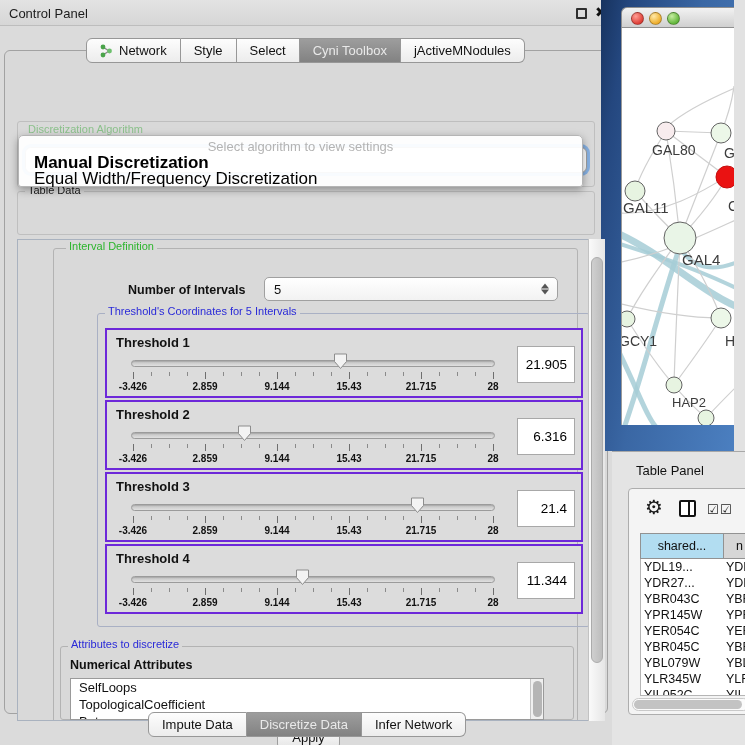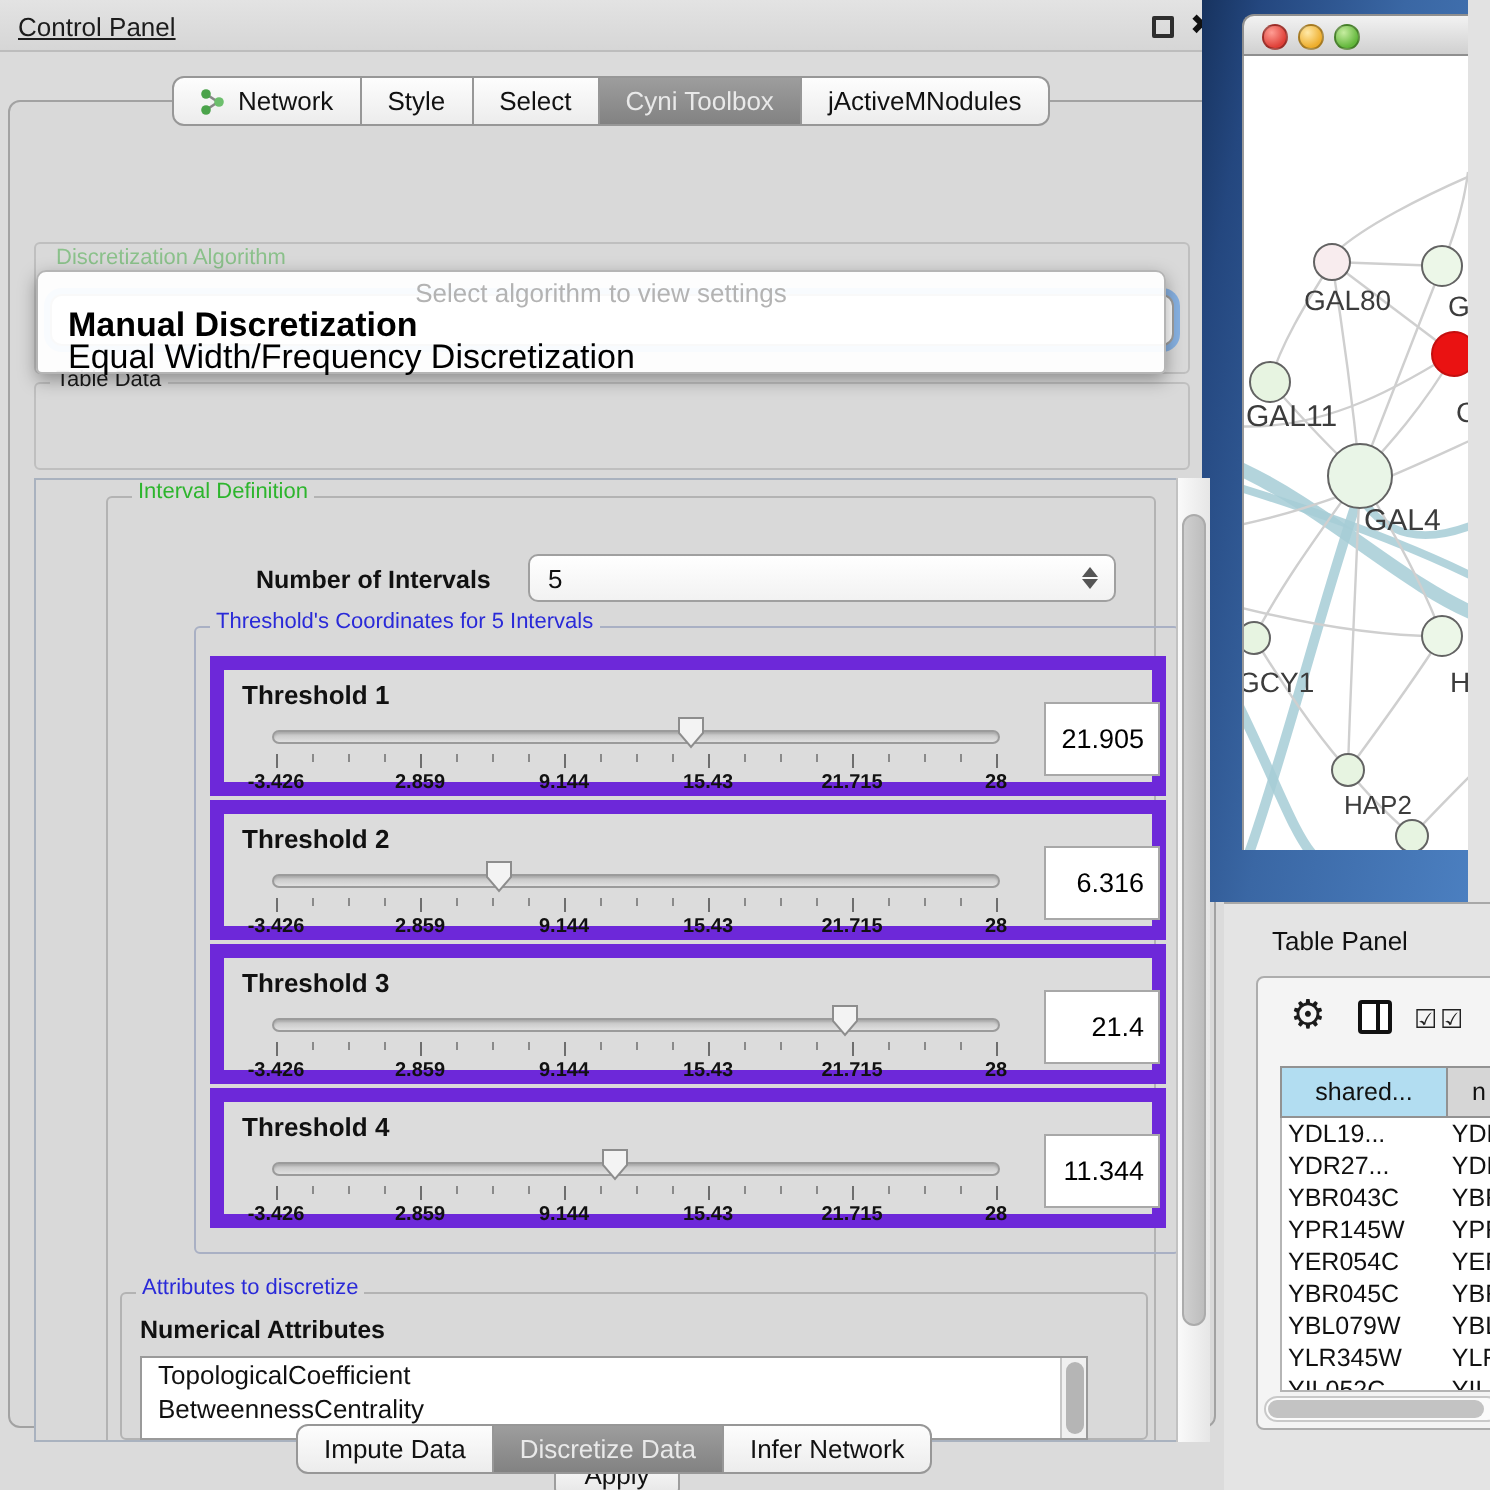--- a/index.html
+++ b/index.html
@@ -3,21 +3,21 @@
 <meta charset="utf-8">
 <style>
   * { margin:0; padding:0; box-sizing:border-box; }
   html,body { width:745px; height:745px; overflow:hidden; }
   body { font-family:"Liberation Sans","DejaVu Sans",sans-serif; background:#e2e2e2; position:relative; }
   .abs { position:absolute; }
 
   
   #control-panel { left:0; top:0; width:612px; height:745px; background:#dbdbdb; }
   #cp-titlebar { left:0; top:0; width:612px; height:26px; background:linear-gradient(#e3e3e3,#d6d6d6); border-bottom:1px solid #bdbdbd; }
-  #cp-title { left:9px; top:6px; font-size:13px; color:#1c1c1c;text-decoration:underline; }
+  #cp-title { left:9px; top:6px; font-size:13px; color:#1c1c1c; }
   #float-icon { left:576px; top:8px; width:11px; height:11px; border:2px solid #2e2e2e; border-radius:1px; }
   #close-icon { left:595px; top:4px; font-size:14px; font-weight:bold; color:#111; }
 
   .tabstrip { display:flex; }
   .tab { height:25px; display:flex; align-items:center; padding:0 13px; font-size:13px; color:#111;
          background:linear-gradient(#fdfdfd,#ececec); border:1px solid #979797; border-left:none; cursor:default; }
   .tab:first-child { border-left:1px solid #979797; border-radius:6px 0 0 6px; }
   .tab:last-child { border-radius:0 6px 6px 0; }
   .tab.sel { background:linear-gradient(#9d9d9d,#828282); color:#e9e9e9; }
   #cp-tabs { left:86px; top:38px; z-index:6; }
@@ -62,21 +62,21 @@
   #v-thumb { left:2px; top:18px; width:12px; height:406px; background:linear-gradient(90deg,#cfcfcf,#bdbdbd); border-radius:6px; border:1px solid #ababab; }
 
   #interval-group { left:35px; top:8px; width:525px; height:494px; border:1px solid #b3b3b3; border-radius:3px; }
   #interval-label { left:48px; top:0px; }
   #noi-label { left:74px; top:34px; font-size:12.5px; font-weight:bold; color:#111; }
   #noi-combo { left:210px; top:28px; width:294px; height:24px; }
 
   #thr-group { left:43px; top:64px; width:493px; height:314px; border:1px solid #a9b0c4; border-radius:3px; }
   #thr-label { left:51px; top:56px; }
 
-  .th-panel { position:absolute; left:7px; width:478px; height:70px; background:#dcdcdc; border:7px solid #6d28d9; }
+  .th-panel { position:absolute; left:7px; width:478px; height:70px; background:#dcdcdc; border:2px solid #6d28d9; }
   .th-title { position:absolute; left:9px; top:5px; font-size:13px; font-weight:bold; color:#111; }
   .th-track { position:absolute; left:24px; top:30px; width:364px; height:7px; border:1px solid #9b9b9b; border-radius:4px;
               background:linear-gradient(#c0c0c0,#e0e0e0); box-shadow:inset 0 1px 1px rgba(0,0,0,.12); }
   .th-thumb { position:absolute; top:23px; width:15px; height:17px; z-index:2; }
   .tick { position:absolute; width:1px; background:#6e6e6e; }
   .tick.major { top:42px; height:7px; }
   .tick.minor { top:42px; height:4px; background:#8a8a8a; }
   .tick-label { position:absolute; top:51px; font-size:10px; font-weight:bold; color:#111; transform:translateX(-50%); white-space:nowrap; }
   .th-value { position:absolute; left:410px; top:16px; width:58px; height:37px; background:#fff; border:1px solid #a8a8a8;
               font-size:13.5px; color:#000; display:flex; align-items:center; justify-content:flex-end; padding-right:7px; }
@@ -338,20 +338,21 @@
           </div>
         <div id="thr-label" class="abs grouplab g-blue">Threshold's Coordinates for 5 Intervals</div>
       </div>
       <div id="interval-label" class="abs grouplab g-green">Interval Definition</div>
 
       <div id="attr-group" class="abs"></div>
       <div id="attr-label" class="abs grouplab g-blue">Attributes to discretize</div>
       <div id="numattr-label" class="abs">Numerical Attributes</div>
       <div id="attr-list" class="abs">
         <div id="attr-items">
+            <div class="attr-item">SelfLoops</div>
             <div class="attr-item">TopologicalCoefficient</div>
             <div class="attr-item">BetweennessCentrality</div>
           </div>
         <div id="attr-scrollbar">
             <div id="attr-thumb"></div>
           </div>
       </div>
     </div>
     <div id="v-scrollbar" class="abs">
       <div id="v-thumb" class="abs"></div>

